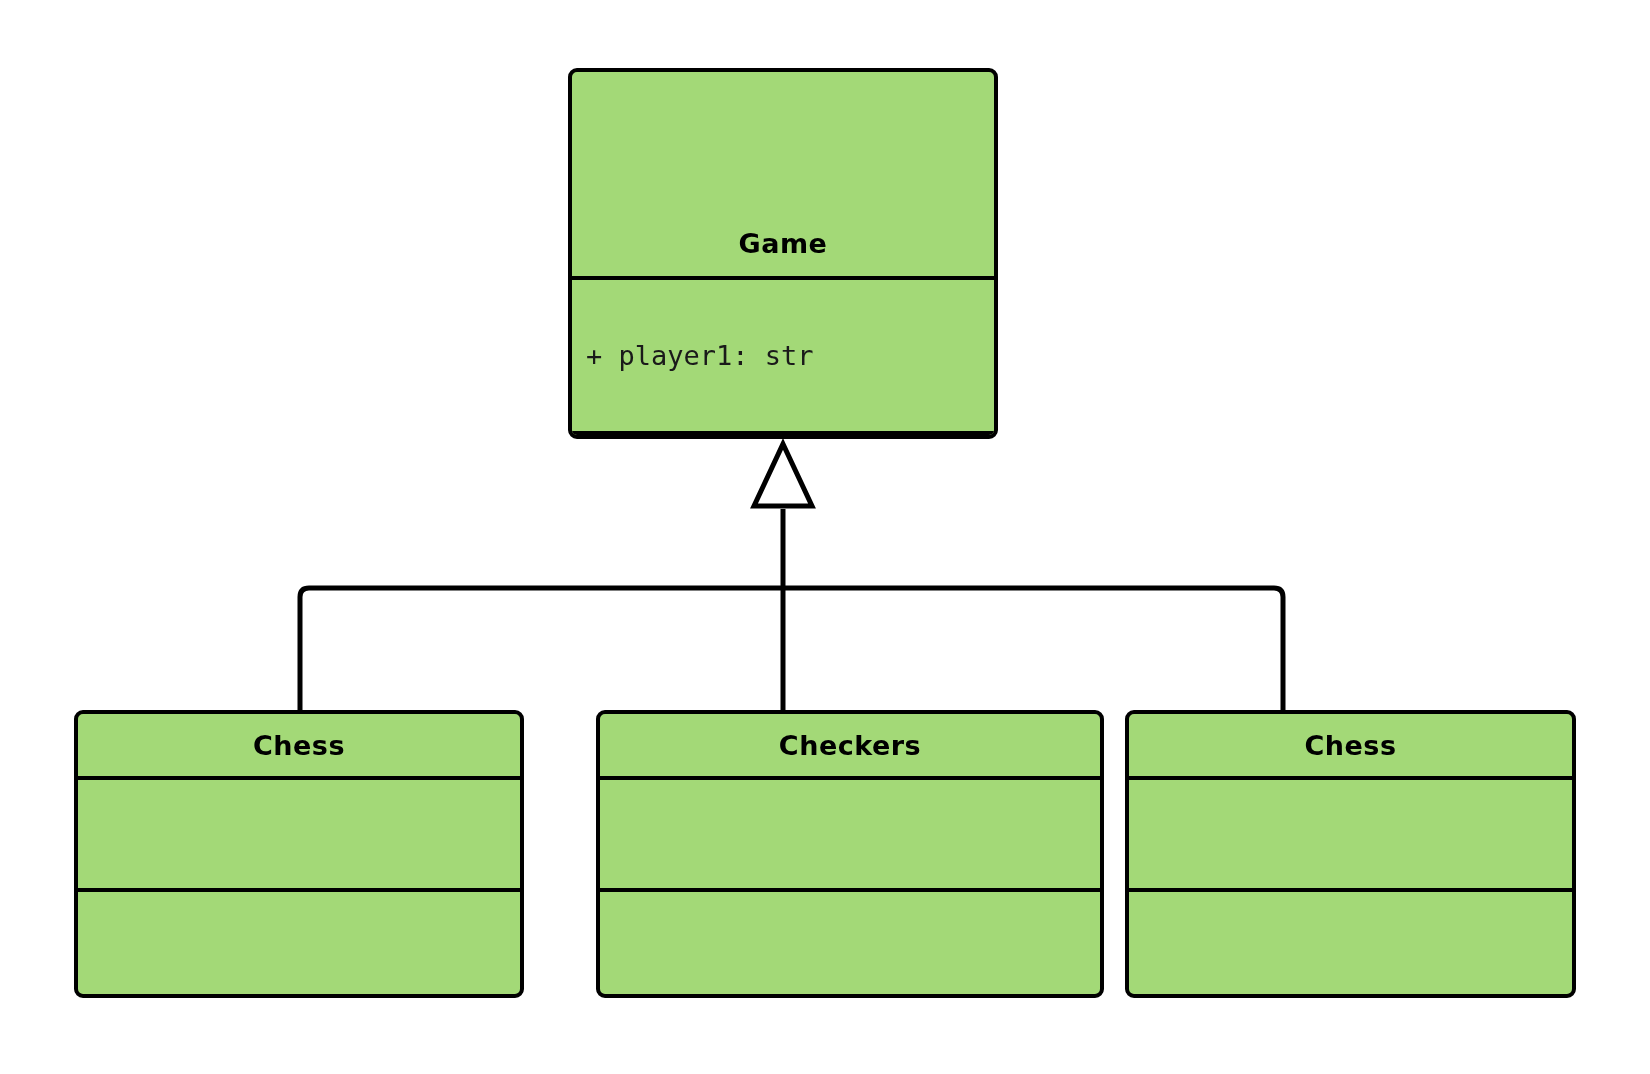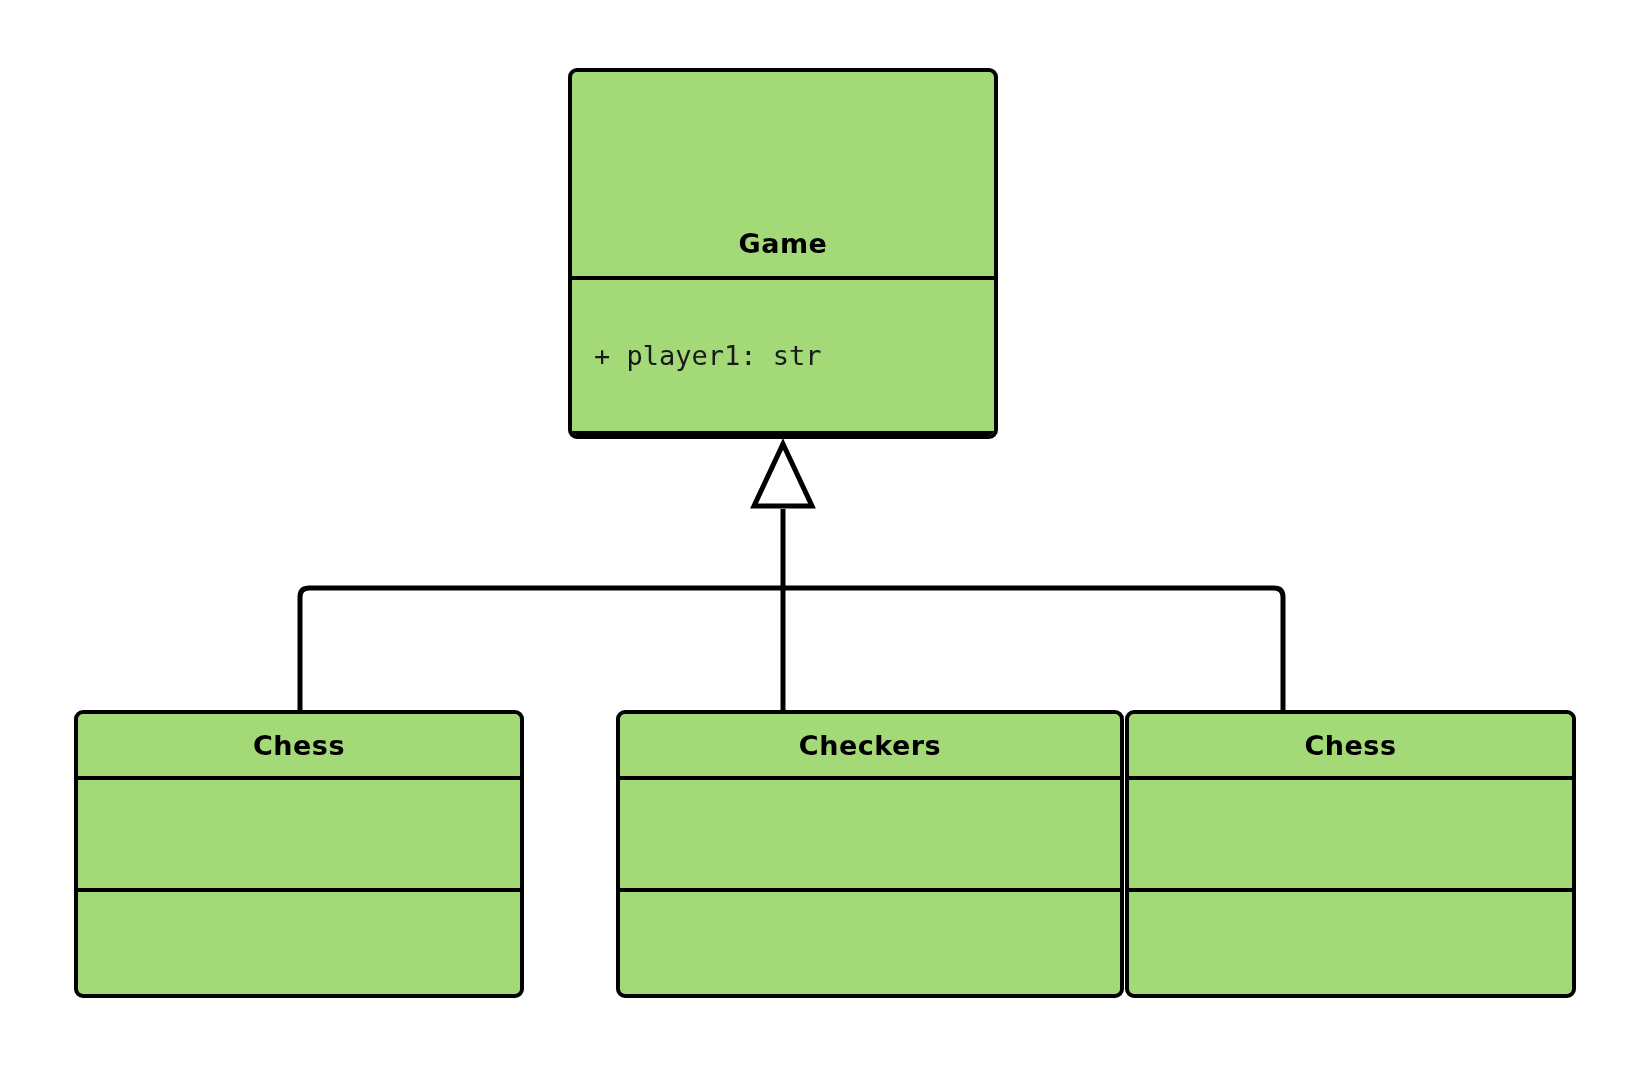--- a/index.html
+++ b/index.html
@@ -48,21 +48,21 @@
     align-items: center;
     justify-content: center;
     border-bottom: 4px solid #000000;
   }
   .uml-compartment {
     box-sizing: border-box;
     font-family: "DejaVu Sans Mono", monospace;
     font-size: 27px;
     line-height: 1.18;
     color: #1a1a1a;
-    padding: 0 0 0 22px;
+    padding: 0 0 0 14px;
     display: flex;
     flex-direction: column;
     justify-content: center;
     white-space: pre;
   }
   .uml-compartment.with-rule {
     border-bottom: 4px solid #000000;
   }
   .uml-row {
     display: block;
@@ -83,21 +83,21 @@
   
   .subclass {
     top: 710px;
     height: 288px;
   }
   .subclass .uml-title { height: 66px; }
   .subclass .attrs { height: 112px; }
   .subclass .ops { flex: 1 1 auto; }
 
   #class-chess    { left: 74px;   width: 450px; }
-  #class-checkers { left: 616px;  width: 508px; }
+  #class-checkers { left: 596px;  width: 508px; }
   #class-ludo     { left: 1125px; width: 451px; }
 </style>
 </head>
 <body>
 
 <div id="canvas">
 
   <svg class="edge-layer" viewBox="0 0 1650 1074">
 
     <path d="M 783 509 L 783 588" fill="none" stroke="#000000" stroke-width="5"></path>

